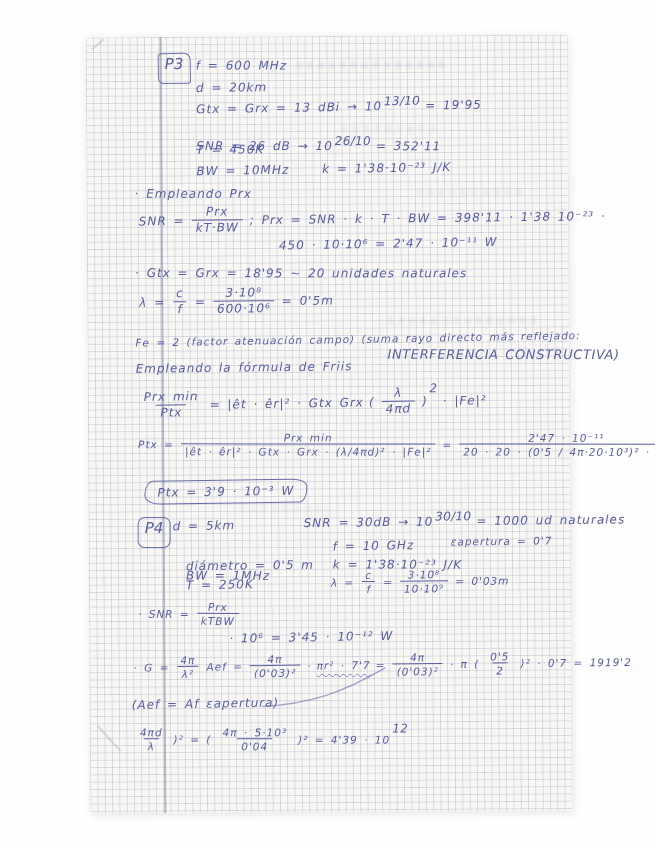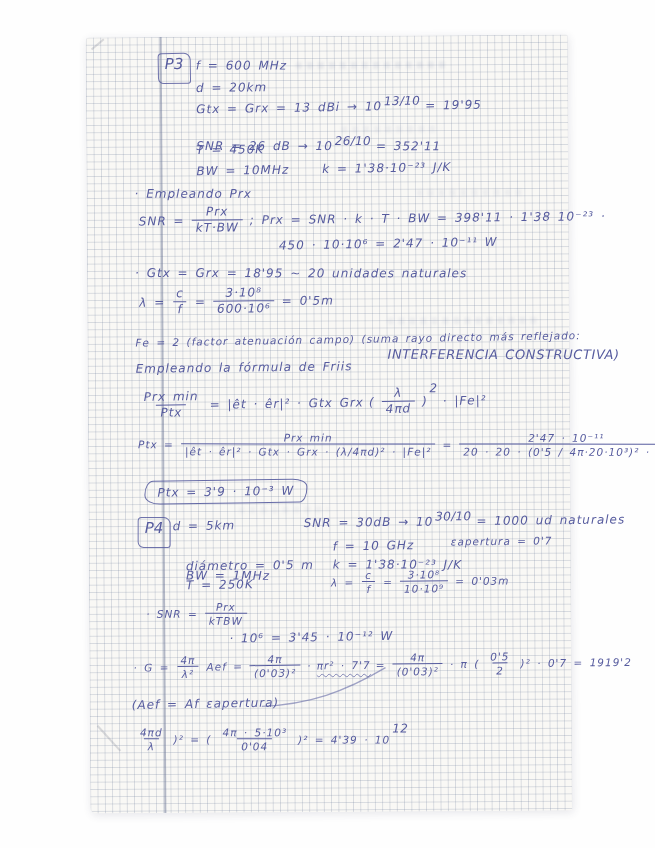--- a/index.html
+++ b/index.html
@@ -140,21 +140,21 @@
       </span>
       <span>=</span>
       <span class="frac">
         <span class="num">2'47 · 10⁻¹¹</span>
         <span class="den">20 · 20 · (0'5 / 4π·20·10³)² · 2²</span>
       </span>
     </div>
 
     <div class="hw wavybox" style="left:56px;top:443px;">Ptx = 3'9 · 10⁻³ W</div>
 
-    <div class="plabel rm2" style="left:49px;top:480px;">P4</div>
+    <div class="plabel rm2" style="left:49px;top:480px;border-radius:7px;">P4</div>
 
     <div class="hw rm1" style="left:84px;top:482px;">d = 5km</div>
     <div class="hw fline rm3" style="left:215px;top:479px;">
       <span>SNR = 30dB  →  10</span>
         <span class="sup">30/10</span>
       <span>= 1000 ud naturales</span>
     </div>
 
     <div class="hw rm2" style="left:97px;top:532px;">BW = 1MHz</div>
     <div class="hw rm1" style="left:244px;top:503px;">f = 10 GHz</div>
@@ -171,21 +171,21 @@
         <span class="den">f</span>
       </span>
       <span>=</span>
       <span class="frac">
         <span class="num">3·10⁸</span>
         <span class="den">10·10⁹</span>
       </span>
       <span>= 0'03m</span>
     </div>
 
-    <div class="hw fline small rm2" style="left:57px;top:564px;">
+    <div class="hw fline small rm2" style="left:49px;top:564px;">
       <span>· SNR =</span>
       <span class="frac">
         <span class="num">Prx</span>
         <span class="den">kTBW</span>
       </span>
     </div>
     <div class="hw rm1" style="left:140px;top:594px;">· 10⁶ = 3'45 · 10⁻¹² W</div>
 
     <div class="hw fline small rm3" style="left:44px;top:616px;">
       <span>· G =</span>

